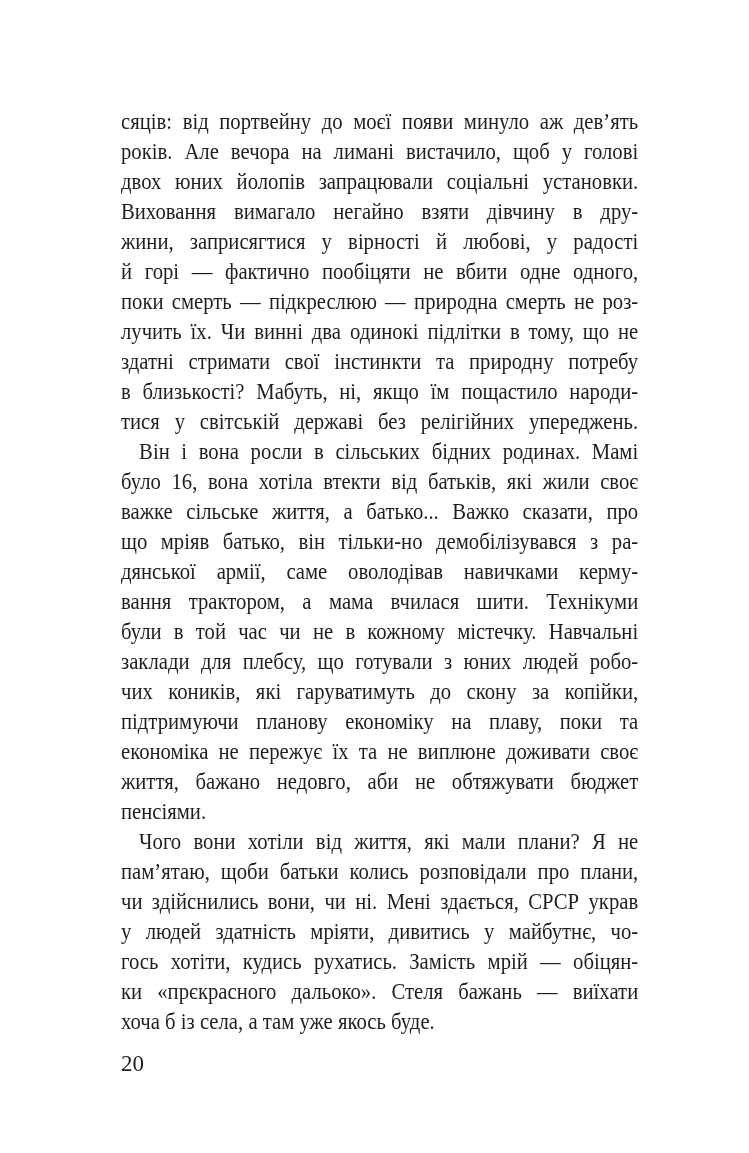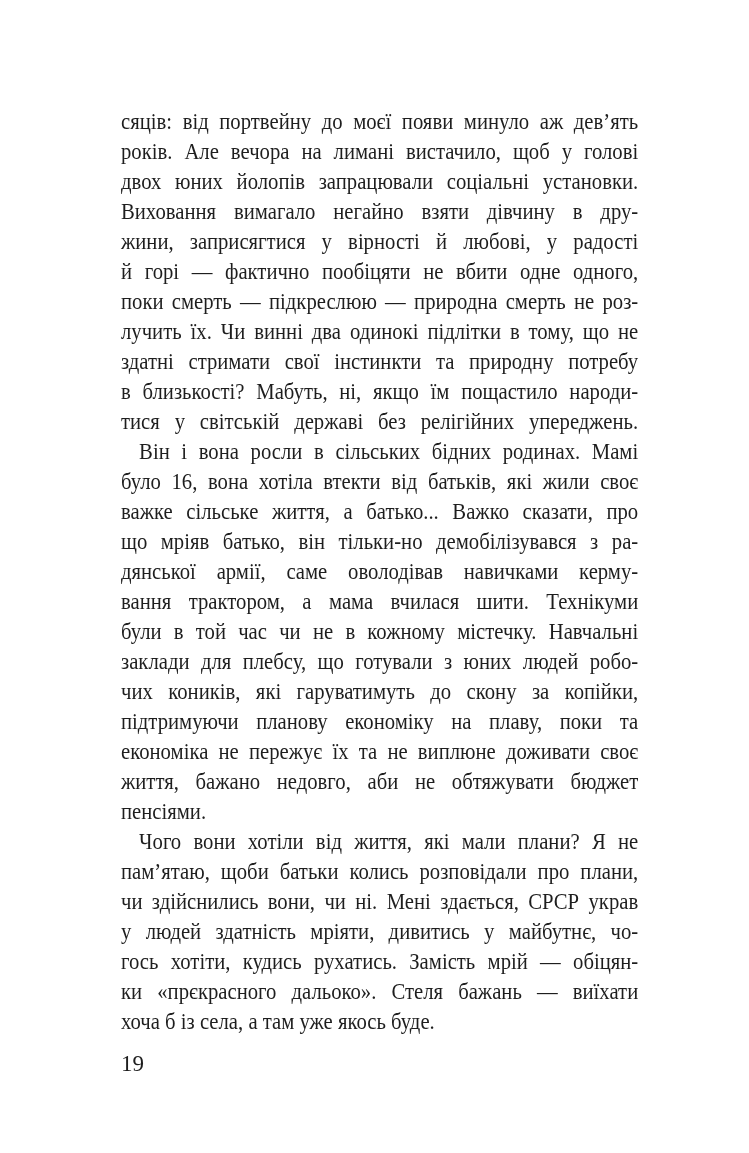--- a/index.html
+++ b/index.html
@@ -90,14 +90,14 @@
       <div class="line">пам’ятаю, щоби батьки колись розповідали про плани,</div>
       <div class="line">чи здійснились вони, чи ні. Мені здається, СРСР украв</div>
       <div class="line">у людей здатність мріяти, дивитись у майбутнє, чо-</div>
       <div class="line">гось хотіти, кудись рухатись. Замість мрій — обіцян-</div>
       <div class="line">ки «прєкрасного дальоко». Стеля бажань — виїхати</div>
       <div class="line last">хоча б із села, а там уже якось буде.</div>
     </div>
 
   </div>
 
-  <div class="page-number">19</div>
+  <div class="page-number">20</div>
 </div>
 
 </body></html>

